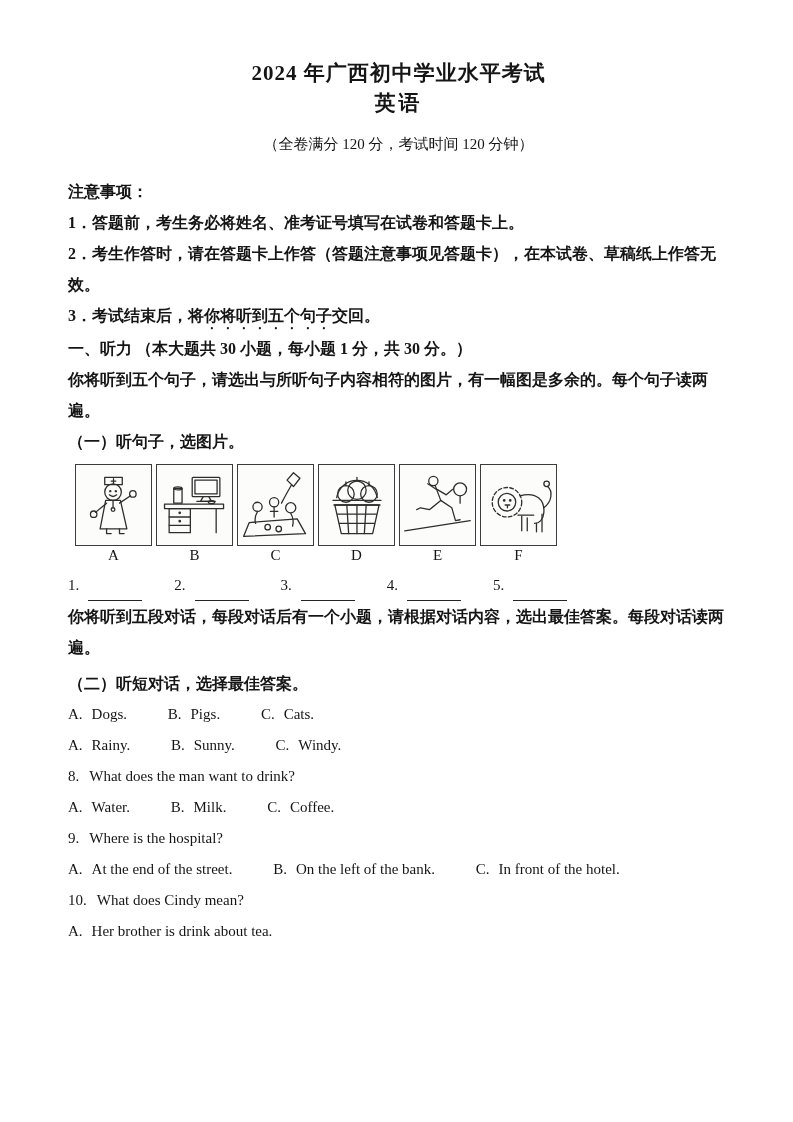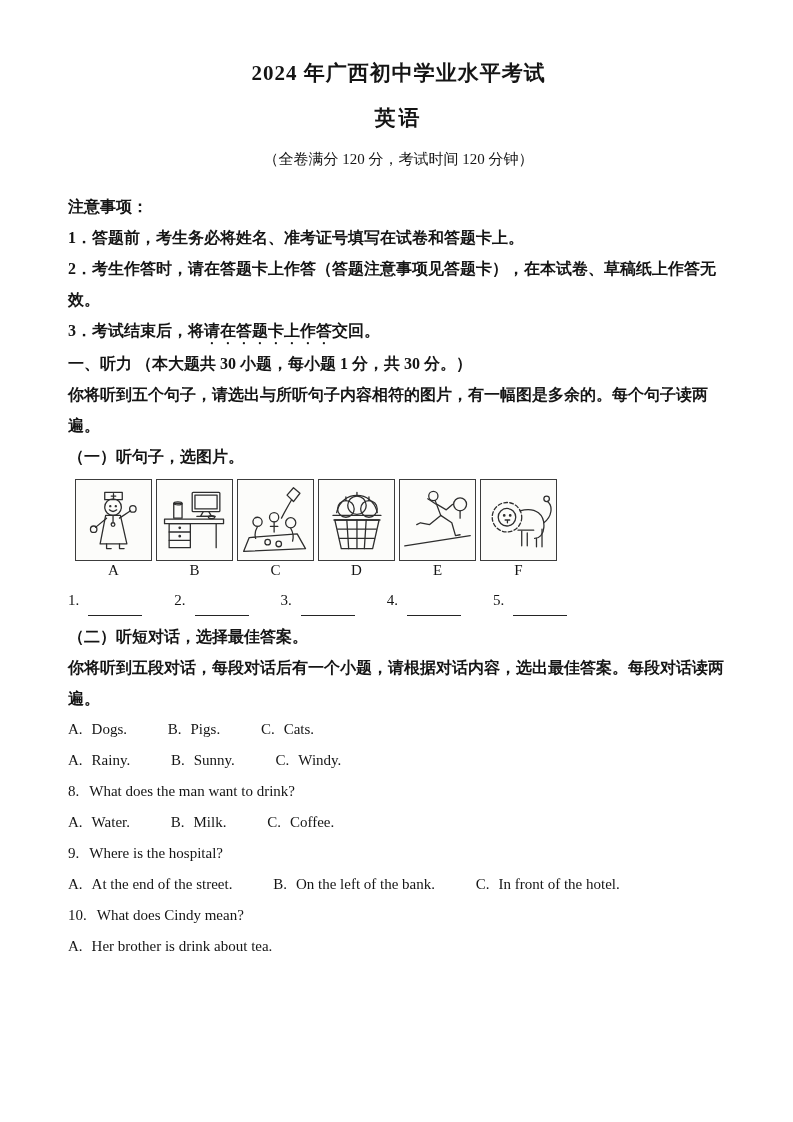--- a/index.html
+++ b/index.html
@@ -4,21 +4,21 @@
 <style>
   * { margin:0; padding:0; box-sizing:border-box; }
   html,body { background:#ffffff; }
   .page {
     width:793px; height:1122px; background:#ffffff; overflow:hidden;
     font-family:"Liberation Serif","DejaVu Serif",serif; color:#151515;
   }
   .content { padding:58px 64px 0 68px; }
 
   .doc-title  { text-align:center; font-size:21px; font-weight:bold; line-height:30px; letter-spacing:1px; }
-  .doc-subject{ text-align:center; font-size:21px; font-weight:bold; line-height:30px; margin-top:15px; letter-spacing:3px; }
+  .doc-subject{ text-align:center; font-size:21px; font-weight:bold; line-height:30px; letter-spacing:3px; }
   .doc-meta   { text-align:center; font-size:15px; font-weight:normal; line-height:22px; margin-top:15px; }
 
   .zh { font-size:16px; font-weight:bold; line-height:31px; }
   .notice { margin-top:21px; }
   .em-dots {
     -webkit-text-emphasis:filled dot; -webkit-text-emphasis-position:under;
     text-emphasis:filled dot; text-emphasis-position:under right;
   }
 
   .pictures-row { display:flex; gap:4px; margin:7px 0 0 7px; }
@@ -50,21 +50,21 @@
   <div class="content">
 
     <div class="doc-title">2024 年广西初中学业水平考试</div>
     <div class="doc-subject">英语</div>
     <div class="doc-meta">（全卷满分 120 分，考试时间 120 分钟）</div>
 
     <div class="notice">
       <div class="zh">注意事项：</div>
       <div class="zh">1．答题前，考生务必将姓名、准考证号填写在试卷和答题卡上。</div>
       <div class="zh">2．考生作答时，请在答题卡上作答（答题注意事项见答题卡），在本试卷、草稿纸上作答无效。</div>
-      <div class="zh"><span>3．考试结束后，将</span><span class="em-dots">请在答题卡上作答</span><span>交回。</span></div>
+      <div class="zh"><span>3．考试结束后，将</span><span class="em-dots">你将听到五个句子</span><span>交回。</span></div>
     </div>
 
     <div class="zh">一、听力 （本大题共 30 小题，每小题 1 分，共 30 分。）</div>
 
     <div class="zh">你将听到五个句子，请选出与所听句子内容相符的图片，有一幅图是多余的。每个句子读两遍。</div>
     <div class="zh">（一）听句子，选图片。</div>
 
     <div class="pictures-row">
 
       <div class="pic-figure">
@@ -211,22 +211,22 @@
       <span class="blank-group">
           <span class="blank-num">4.</span>
           <span class="blank-line"></span>
         </span>
       <span class="blank-group">
           <span class="blank-num">5.</span>
           <span class="blank-line"></span>
         </span>
     </div>
 
+    <div class="zh">你将听到五段对话，每段对话后有一个小题，请根据对话内容，选出最佳答案。每段对话读两遍。</div>
     <div class="zh" style="margin-top:5px;">（二）听短对话，选择最佳答案。</div>
-    <div class="zh">你将听到五段对话，每段对话后有一个小题，请根据对话内容，选出最佳答案。每段对话读两遍。</div>
 
     <div class="en">
       <span class="opt"><span class="opt-label">A.</span><span>Dogs.</span></span>
       <span class="opt"><span class="opt-label">B.</span><span>Pigs.</span></span>
       <span class="opt"><span class="opt-label">C.</span><span>Cats.</span></span>
     </div>
 
     <div class="en">
       <span class="opt"><span class="opt-label">A.</span><span>Rainy.</span></span>
       <span class="opt"><span class="opt-label">B.</span><span>Sunny.</span></span>

